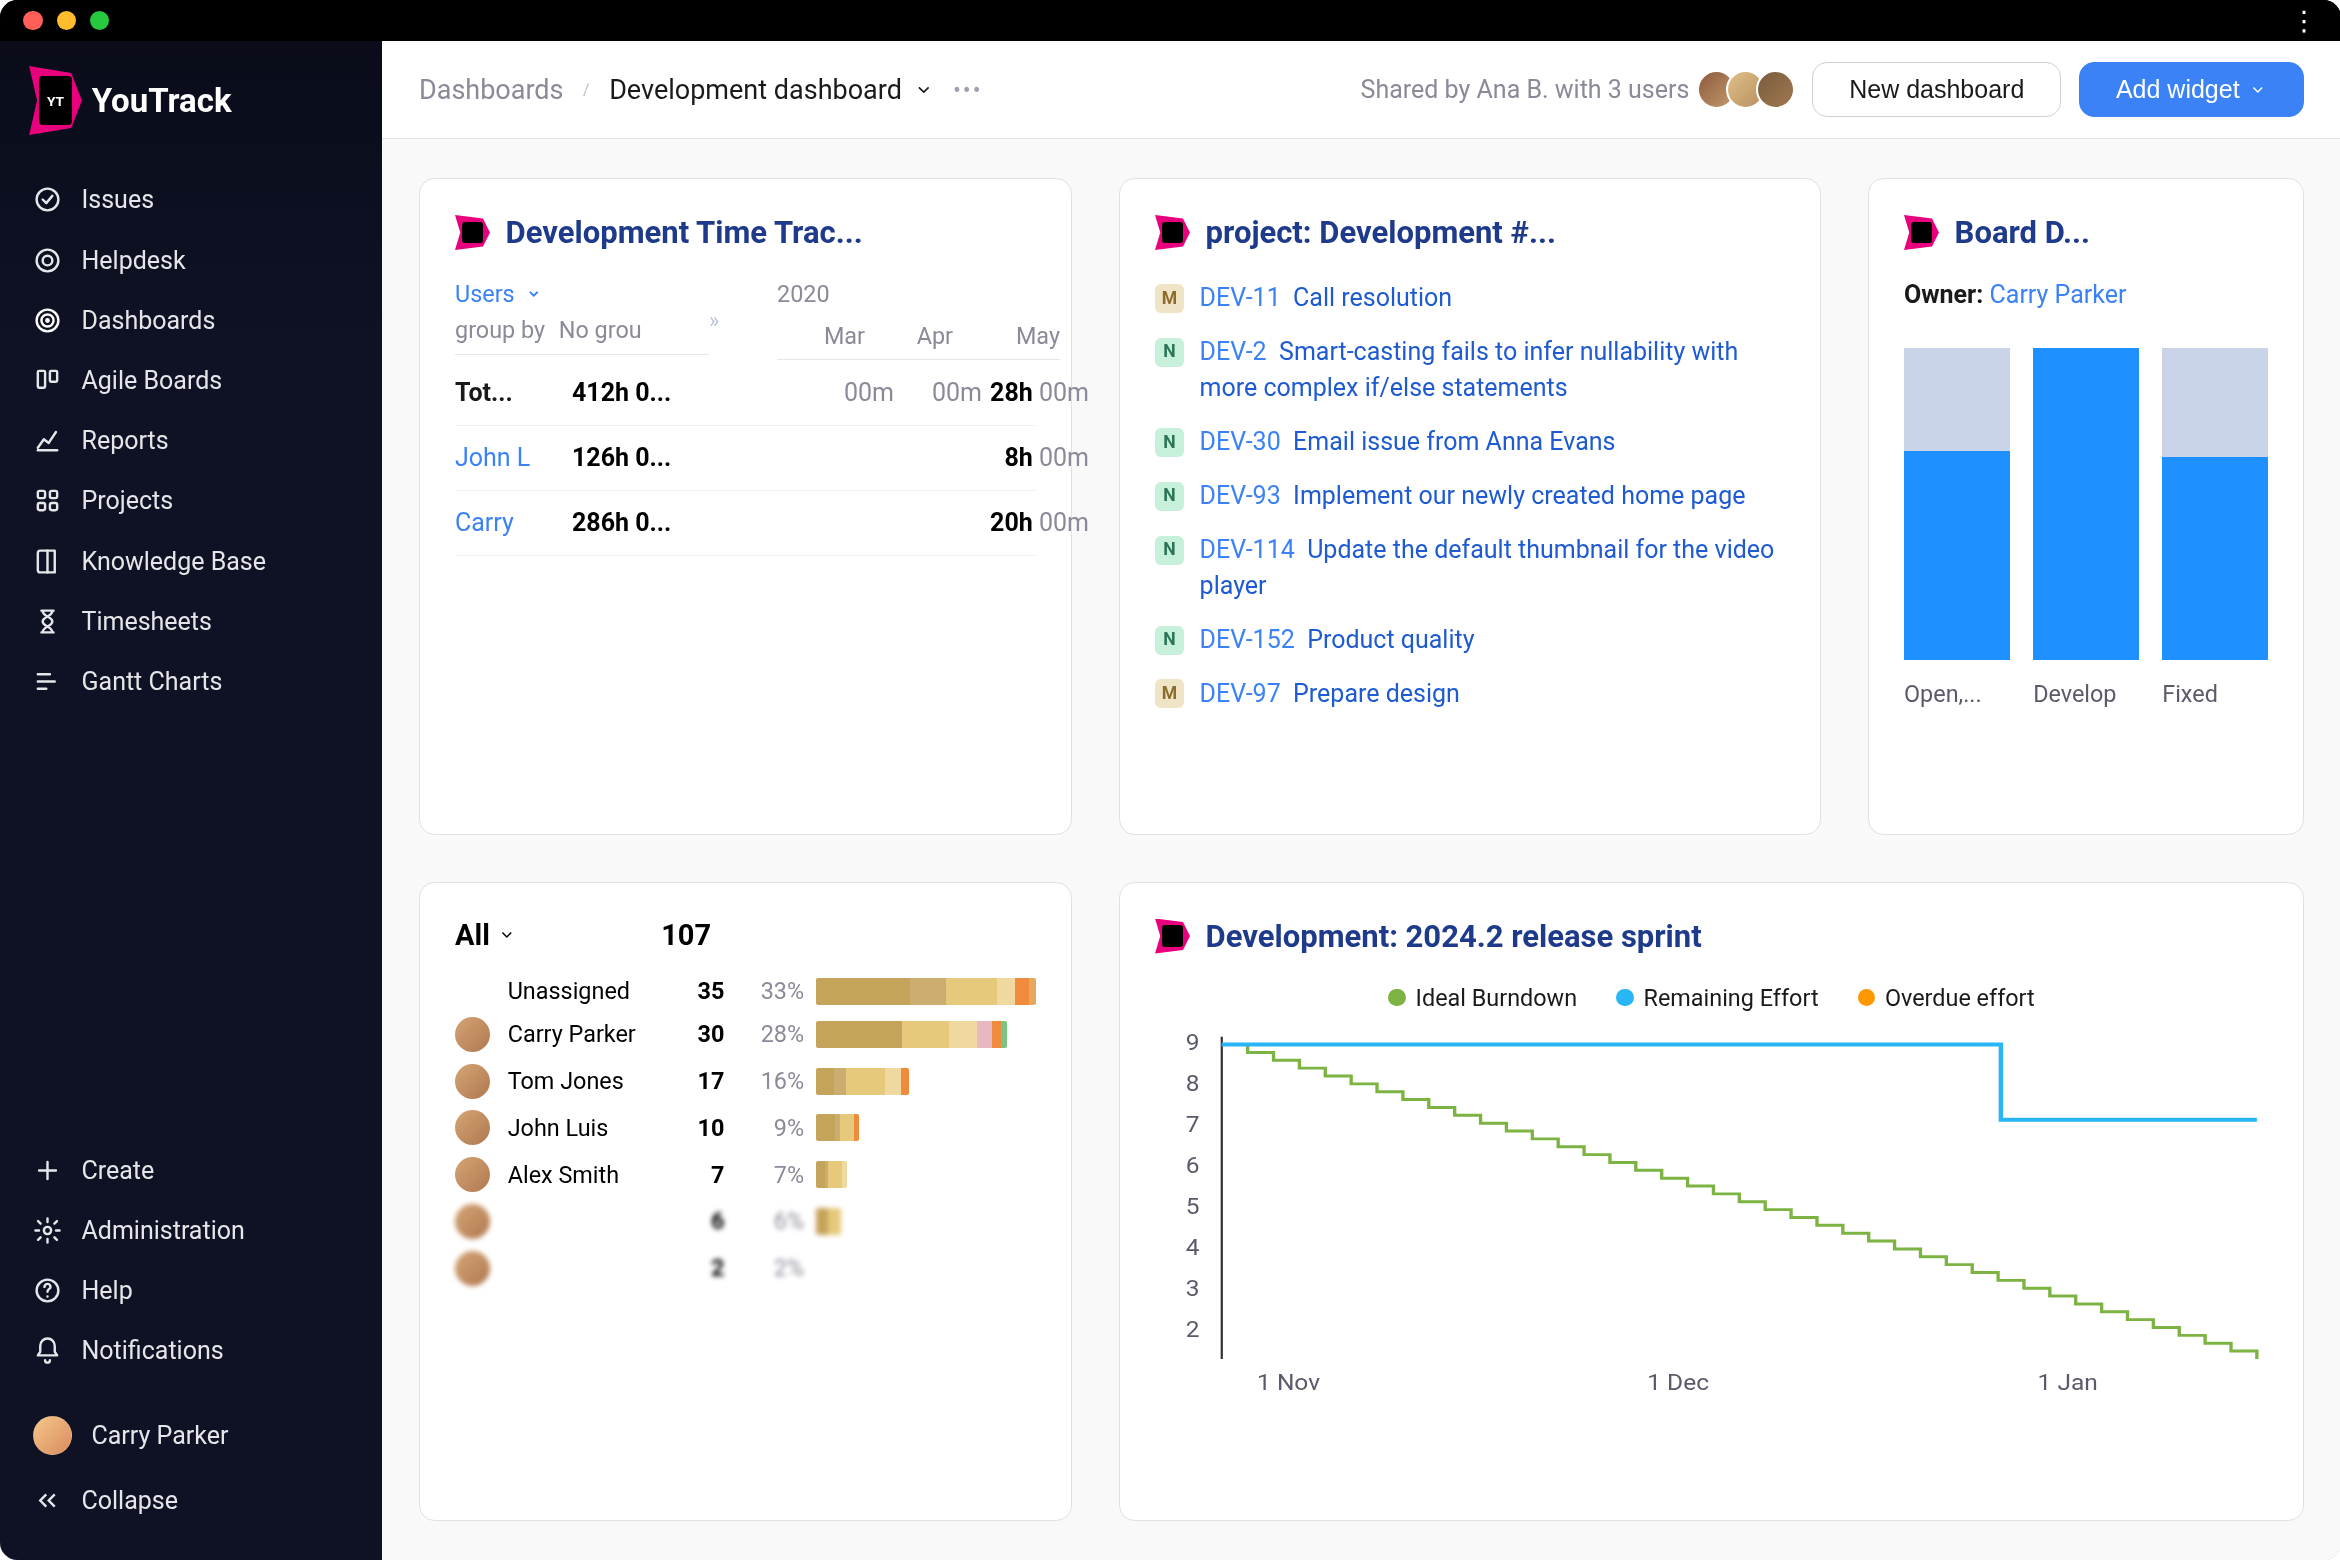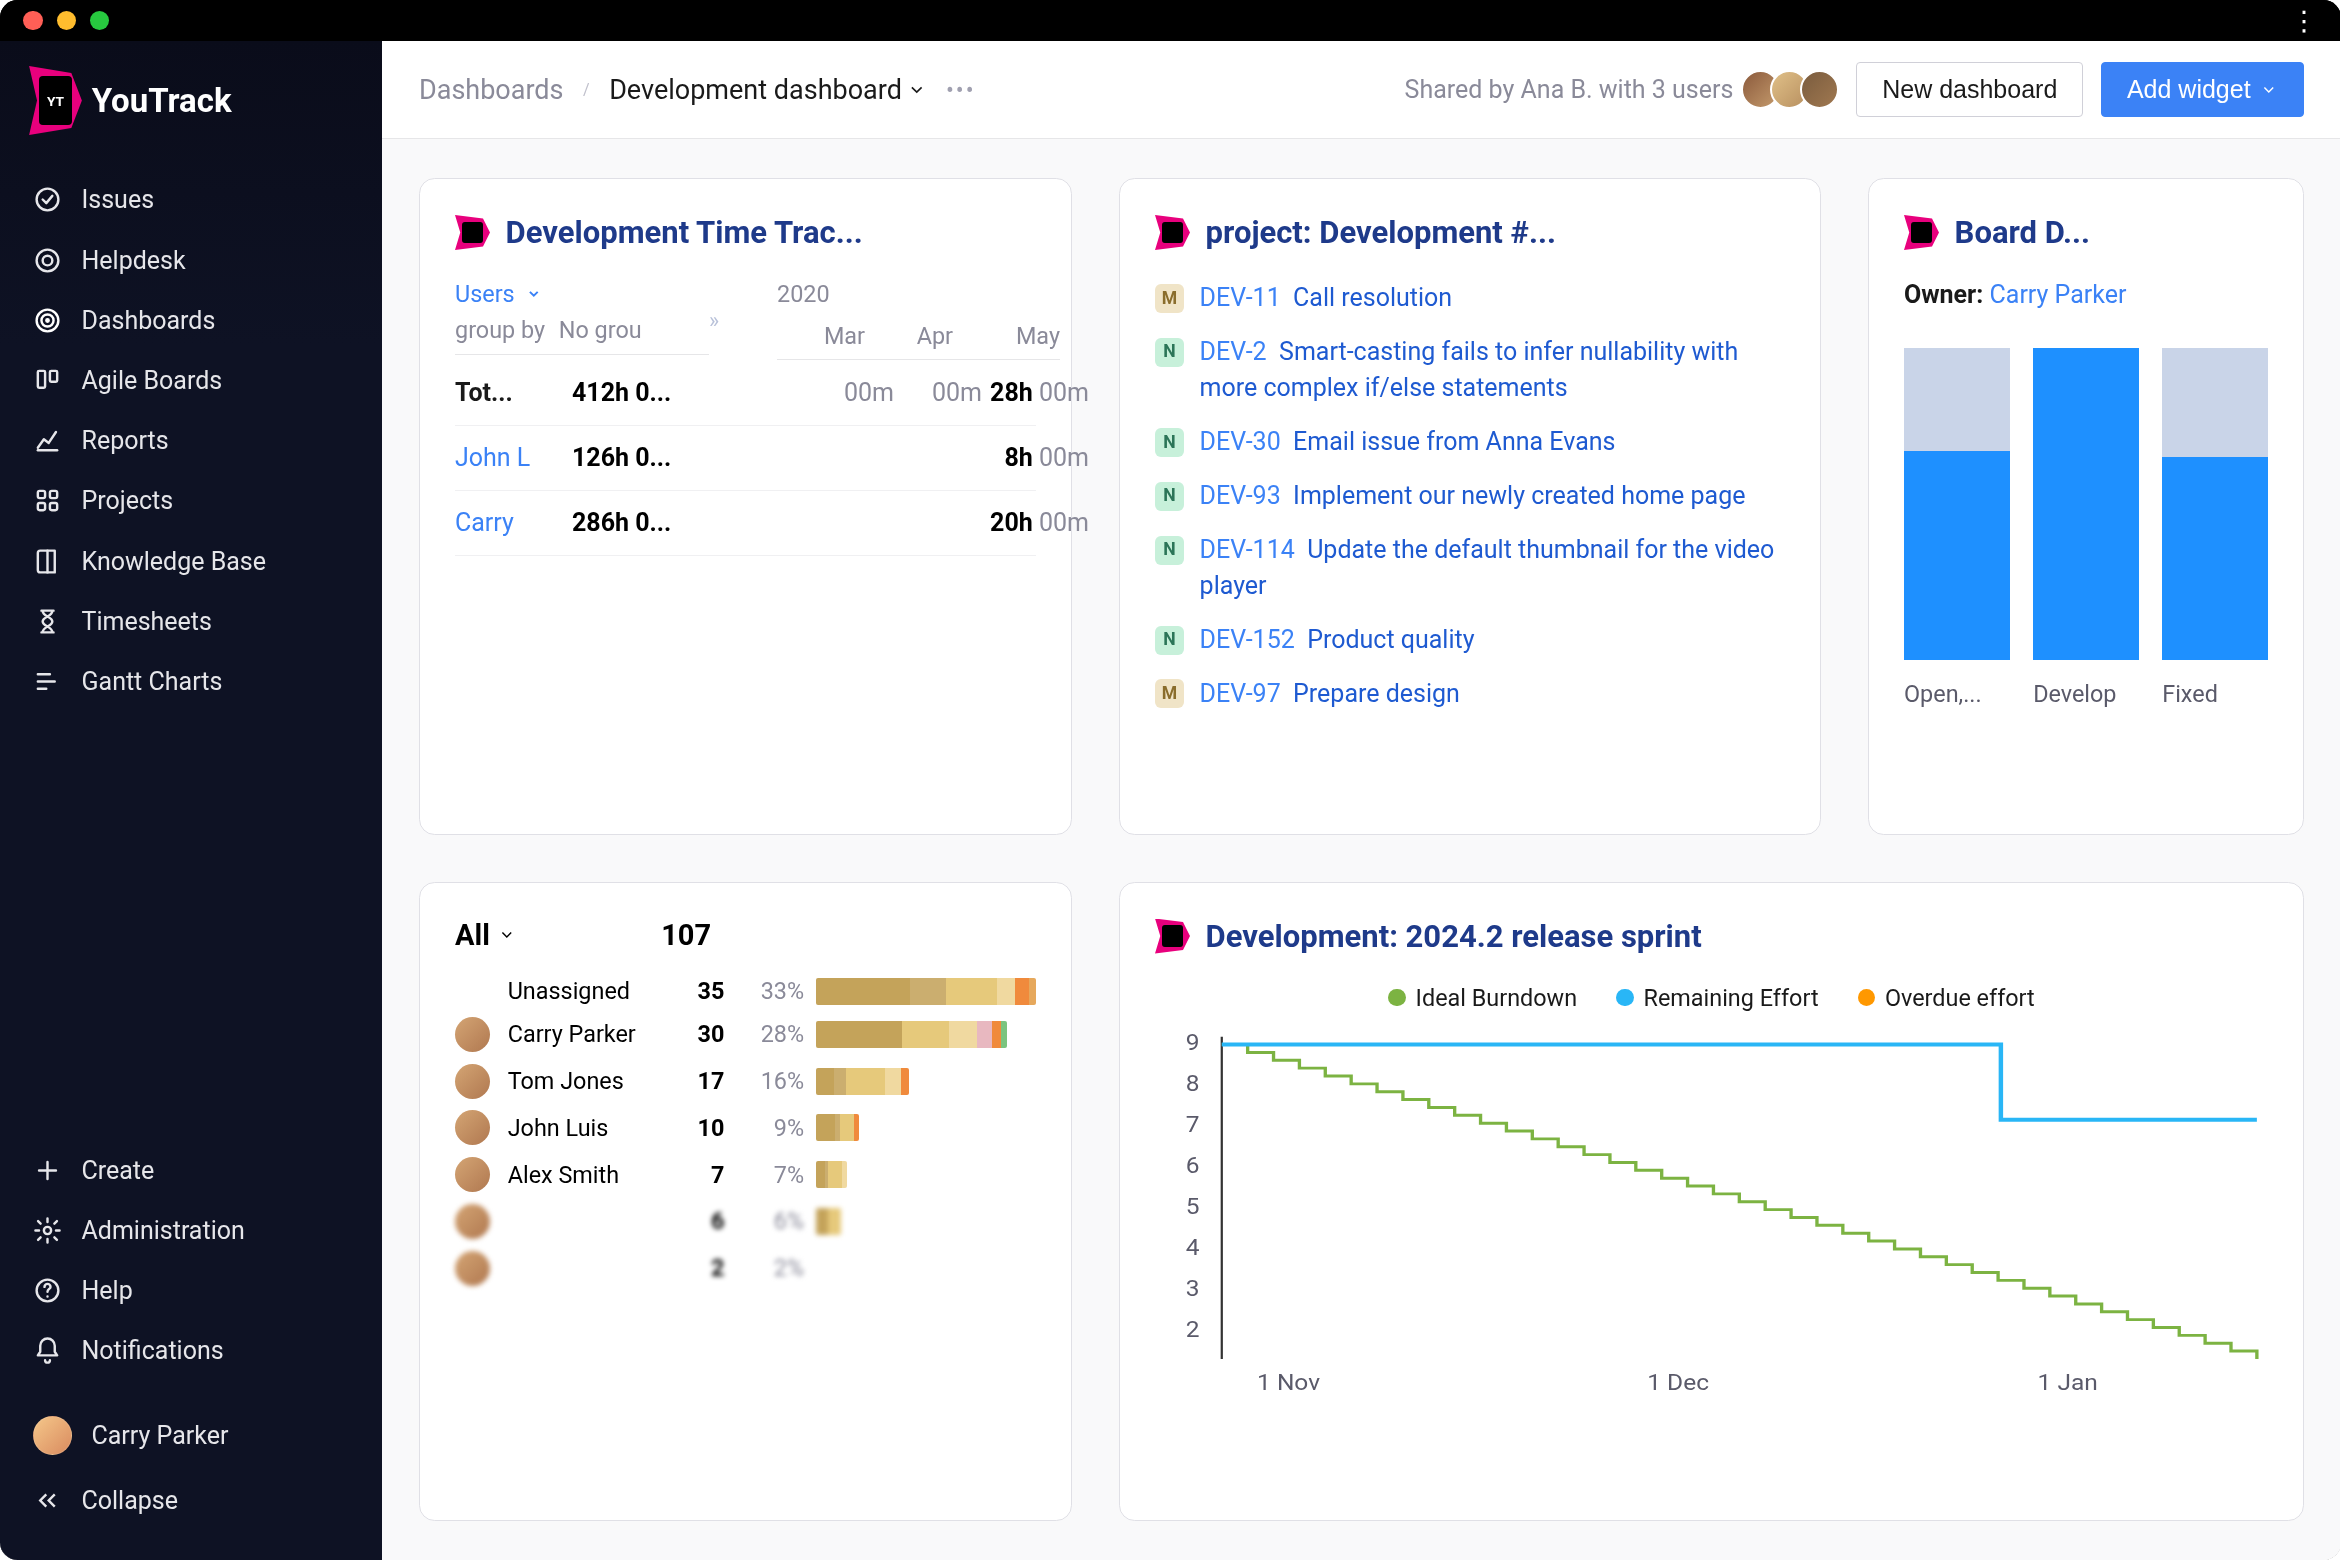--- a/index.html
+++ b/index.html
@@ -20,27 +20,27 @@
 .nav { list-style: none; padding: 9.8px 0; text-align: right; }
 .nav li { display: flex; align-items: center; gap: 19.5px; padding: 15.6px 33px; font-size: 25px; color: #e6e6ea; cursor: pointer; }
 .nav li svg { width: 29px; height: 29px; flex-shrink: 0; }
 .nav li.active svg { color: #fff; }
 .spacer { flex: 1; }
 .avatar { width: 39px; height: 39px; border-radius: 50%; background: linear-gradient(135deg,#f5c78a,#d98b5f); flex-shrink: 0; border:1px solid rgba(255,255,255,0.1);}
 .content { flex: 1; background: #fff; display: flex; flex-direction: column; border-top-left-radius: 0; }
 .topbar { height: 98px; border-bottom: 1px solid #e6e6e8; display: flex; align-items: center; padding: 0 37px; gap: 19.5px; }
 .crumb { font-size: 27px; color: #8a8a99; }
 .crumb-sep { color: #c0c0cc; }
-.crumb-cur { font-size: 27px; color: #1a1a1a; font-weight: 400; display: flex; align-items: center; gap: 5px; cursor: pointer; }
+.crumb-cur { font-size: 27px; color: #1a1a1a; font-weight: 400; display: flex; align-items: center; gap: 12px; cursor: pointer; }
 .ellipsis { color: #a0a0b0; font-size: 23.4px; letter-spacing: 2px; }
 .topbar-right { margin-left: auto; display: flex; align-items: center; gap: 17.6px; }
 .shared { font-size: 25px; color: #8a8a99; }
 .avatar-stack { display: flex; }
 .avatar-stack .av { width: 39px; height: 39px; border-radius: 50%; border: 2px solid #fff; margin-left: -9.8px; }
-.btn { height: 55px; padding: 0 25px; border-radius: 4px; font-size: 25px; cursor: pointer; display: inline-flex; align-items: center; gap: 9.8px; }
+.btn { height: 55px; padding: 0 36px; border-radius: 15px; font-size: 25px; cursor: pointer; display: inline-flex; align-items: center; gap: 9.8px; }
 .btn-outline { background: #fff; border: 1px solid #d0d0d8; color: #1a1a1a; }
 .btn-primary { background: #3b82f6; border: 1px solid #3b82f6; color: #fff; }
 .main { flex: 1; padding: 39px 37px; background: #f9f9fa; overflow: auto; display: grid; grid-template-columns: 653px 702px 1fr; gap: 47px; }
 .card { background: #fff; border: 1px solid #e0e0e6; border-radius: 15.6px; padding: 35px; }
 .card-title { font-size: 31px; font-weight: 700; color: #1e3a8a; display: flex; align-items: center; gap: 15.6px; margin-bottom: 29px; }
 .wicon { width: 35px; height: 35px; background: #e8007d; clip-path: polygon(0 0, 80% 10%, 100% 50%, 80% 90%, 0 100%, 15% 50%); position: relative; flex-shrink: 0; }
 .wicon::after { content: ""; position: absolute; inset: 6.8px; background: #000; border-radius: 2.9px; }
 .tt-filter { display: flex; align-items: center; gap: 11.7px; font-size: 23.4px; color: #3b82f6; margin-bottom: 7.8px; }
 .tt-row { display: grid; grid-template-columns: 117px 166px 68px 88px 88px 107px; font-size: 25px; padding: 17.6px 0; border-bottom: 1px solid #f0f0f2; align-items: baseline; }
 .tt-row .name { color: #1a1a1a; font-weight: 700; white-space: nowrap; overflow: hidden; text-overflow: ellipsis; }

